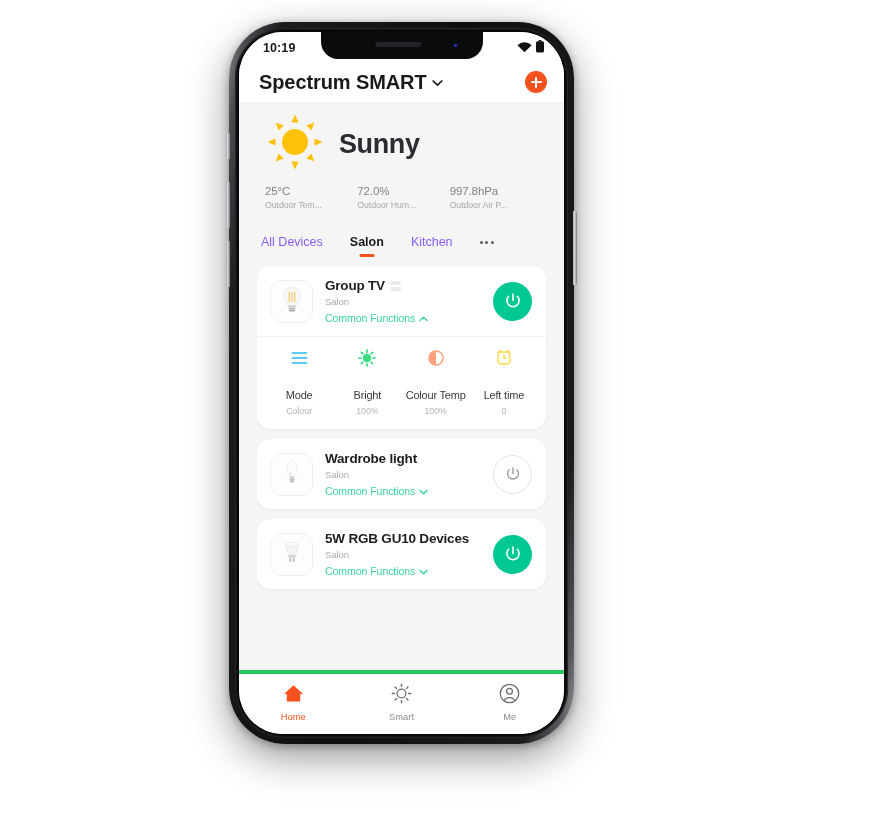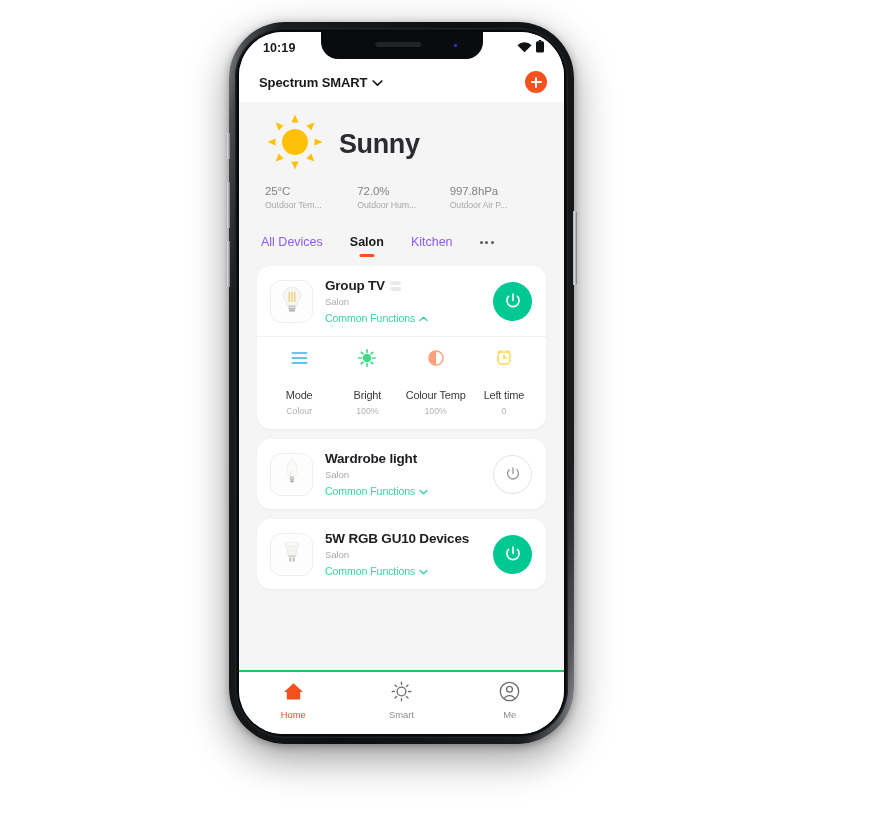--- a/index.html
+++ b/index.html
@@ -97,21 +97,21 @@
 
   
   .app-bar {
     height: 40px; width: 100%;
     display: flex; align-items: center; justify-content: space-between;
     padding: 0 17px 0 20px;
     background: #ffffff;
   }
   .app-title-wrap { display: flex; align-items: center; gap: 5px; }
   .app-title {
-    font-size: 13px; font-weight: bold; color: #19191b;
+    font-size: 20px; font-weight: bold; color: #19191b;
     letter-spacing: -.1px;
   }
   .chev-title { display: block; }
   .add-btn {
     width: 22px; height: 22px; border-radius: 50%;
     background: #f5511e;
     display: flex; align-items: center; justify-content: center;
     border: none; cursor: pointer;
   }
   .add-btn::before, .add-btn::after {
@@ -247,21 +247,21 @@
   }
   .func-value {
     font-size: 8.8px; color: #b3b3b5; margin-top: 5px;
   }
 
   
   .bottom-nav {
     position: absolute; left: 0; right: 0; bottom: 0;
     height: 64px; background: #ffffff;
     display: flex; align-items: flex-start; padding-top: 9px;
-    border-top: 2px solid #22c55e;
+    border-top: 4px solid #22c55e;
   }
   .nav-item {
     flex: 1; display: flex; flex-direction: column;
     align-items: center; gap: 7px; cursor: pointer;
     background: none; border: none; font-family: inherit;
   }
   .nav-icon { height: 21px; display: flex; align-items: center; justify-content: center; }
   .nav-label { font-size: 9.4px; color: #8b8c8f; }
   .nav-item.active .nav-label { color: #f5511e; }
 </style>

